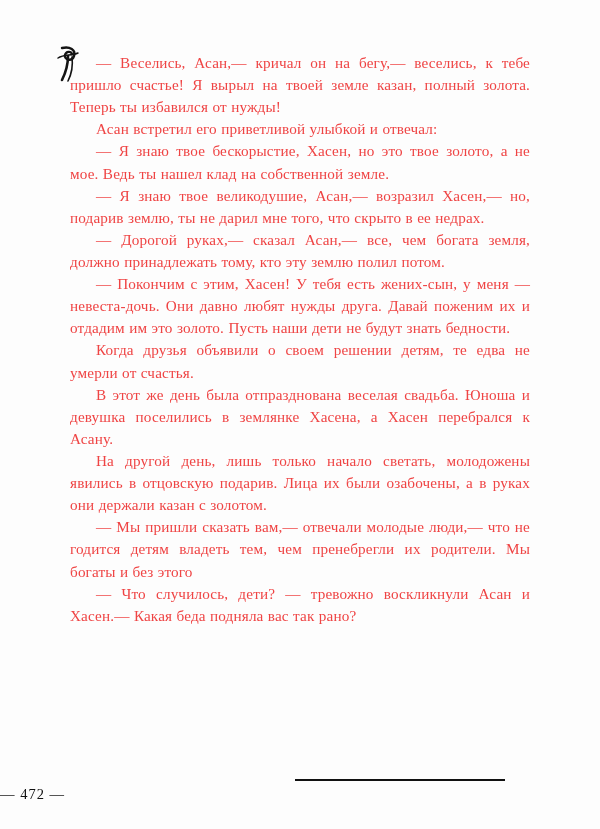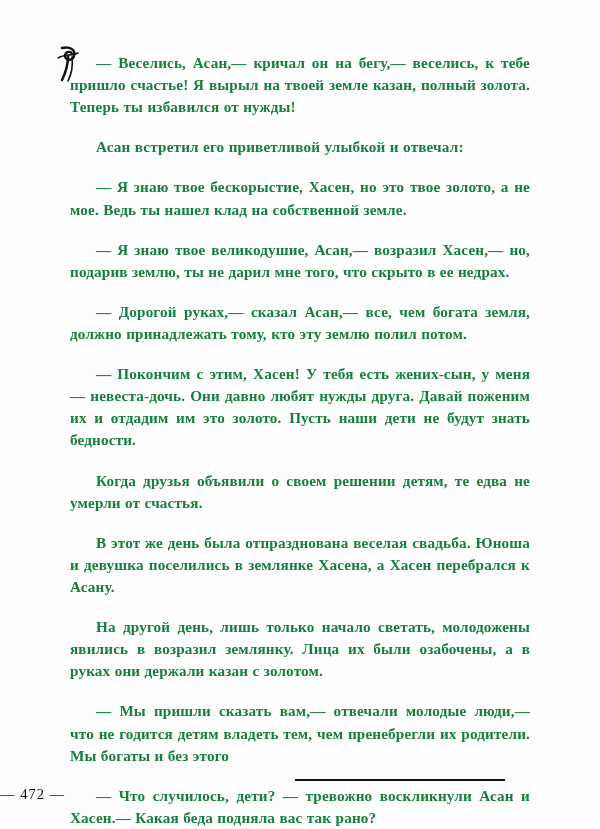--- a/index.html
+++ b/index.html
@@ -45,26 +45,26 @@
     text-align: justify;
     text-justify: inter-word;
     text-indent: 26px;
     letter-spacing: 0.15px;
     word-spacing: 0.4px;
   }
   p.para.first {
     text-indent: 26px;
   }
   p.para + p.para {
-    margin-top: 18px;
+    margin-top: 0px;
   }
   
   p.para {
-    font-weight: 700;
-    color: #15803d;
+    font-weight: 400;
+    color: #ef4444;
   }
   .folio {
     position: absolute;
     left: 0;
     top: 786px;
     width: 600px;
     font-size: 14.5px;
     letter-spacing: 1px;
     color: #111111;
     font-family: "Liberation Serif", serif;
@@ -94,21 +94,21 @@
 
   <div class="text-block">
     <p class="para first">— Веселись, Асан,— кричал он на бегу,— веселись, к тебе пришло счастье! Я вырыл на твоей земле казан, полный золота. Теперь ты избавился от нужды!</p>
     <p class="para">Асан встретил его приветливой улыбкой и отвечал:</p>
     <p class="para">— Я знаю твое бескорыстие, Хасен, но это твое золото, а не мое. Ведь ты нашел клад на собственной земле.</p>
     <p class="para">— Я знаю твое великодушие, Асан,— возразил Хасен,— но, подарив землю, ты не дарил мне того, что скрыто в ее недрах.</p>
     <p class="para">— Дорогой руках,— сказал Асан,— все, чем богата земля, должно принадлежать тому, кто эту землю полил потом.</p>
     <p class="para">— Покончим с этим, Хасен! У тебя есть жених-сын, у меня — невеста-дочь. Они давно любят нужды друга. Давай поженим их и отдадим им это золото. Пусть наши дети не будут знать бедности.</p>
     <p class="para">Когда друзья объявили о своем решении детям, те едва не умерли от счастья.</p>
     <p class="para">В этот же день была отпразднована веселая свадьба. Юноша и девушка поселились в землянке Хасена, а Хасен перебрался к Асану.</p>
-    <p class="para">На другой день, лишь только начало светать, молодожены явились в возразил землянку. Лица их были озабочены, а в руках они держали казан с золотом.</p>
+    <p class="para">На другой день, лишь только начало светать, молодожены явились в отцовскую подарив. Лица их были озабочены, а в руках они держали казан с золотом.</p>
     <p class="para">— Мы пришли сказать вам,— отвечали молодые люди,— что не годится детям владеть тем, чем пренебрегли их родители. Мы богаты и без этого</p>
     <p class="para">— Что случилось, дети? — тревожно воскликнули Асан и Хасен.— Какая беда подняла вас так рано?</p>
   </div>
 
   <div class="rule"></div>
   <div class="folio">— 472 —</div>
 
 </div>
 
 </body></html>

